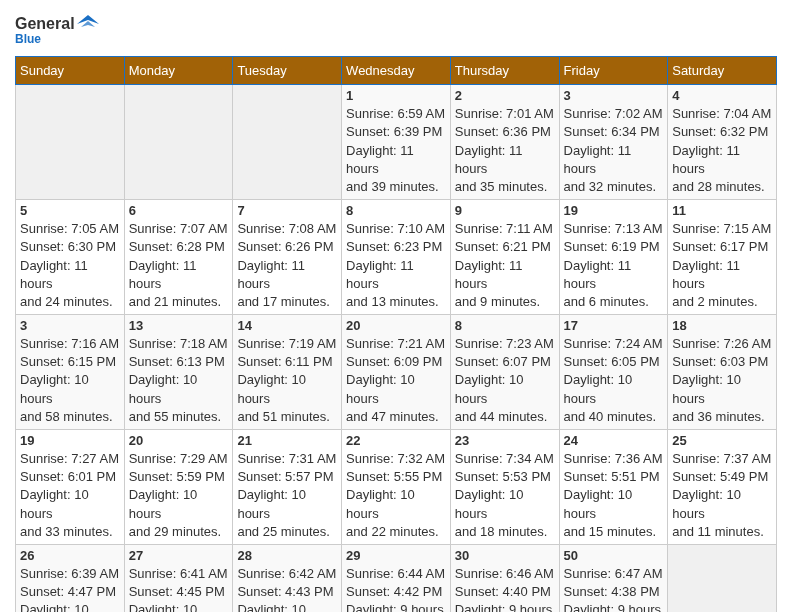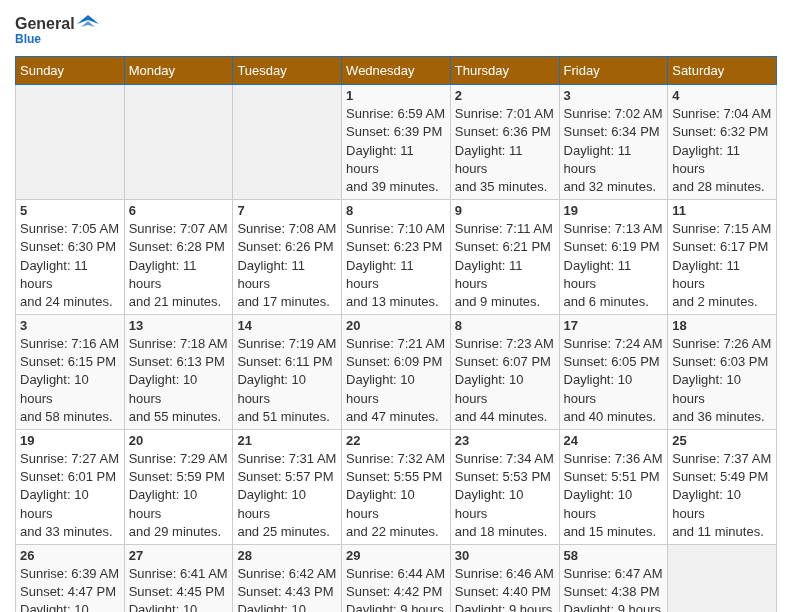--- a/index.html
+++ b/index.html
@@ -245,20 +245,20 @@
           </td>
           <td>
             <span class="day-number">29</span>
             <div class="day-info">Sunrise: 6:44 AM<br>Sunset: 4:42 PM<br>Daylight: 9 hours<br>and 57 minutes.<br></div>
           </td>
           <td>
             <span class="day-number">30</span>
             <div class="day-info">Sunrise: 6:46 AM<br>Sunset: 4:40 PM<br>Daylight: 9 hours<br>and 54 minutes.<br></div>
           </td>
           <td>
-            <span class="day-number">58</span>
+            <span class="day-number">50</span>
             <div class="day-info">Sunrise: 6:47 AM<br>Sunset: 4:38 PM<br>Daylight: 9 hours<br>and 50 minutes.<br></div>
           </td>
           <td class="empty-cell"></td>
         </tr>
       </tbody>
   </table>
 </div>
 
 </body></html>

